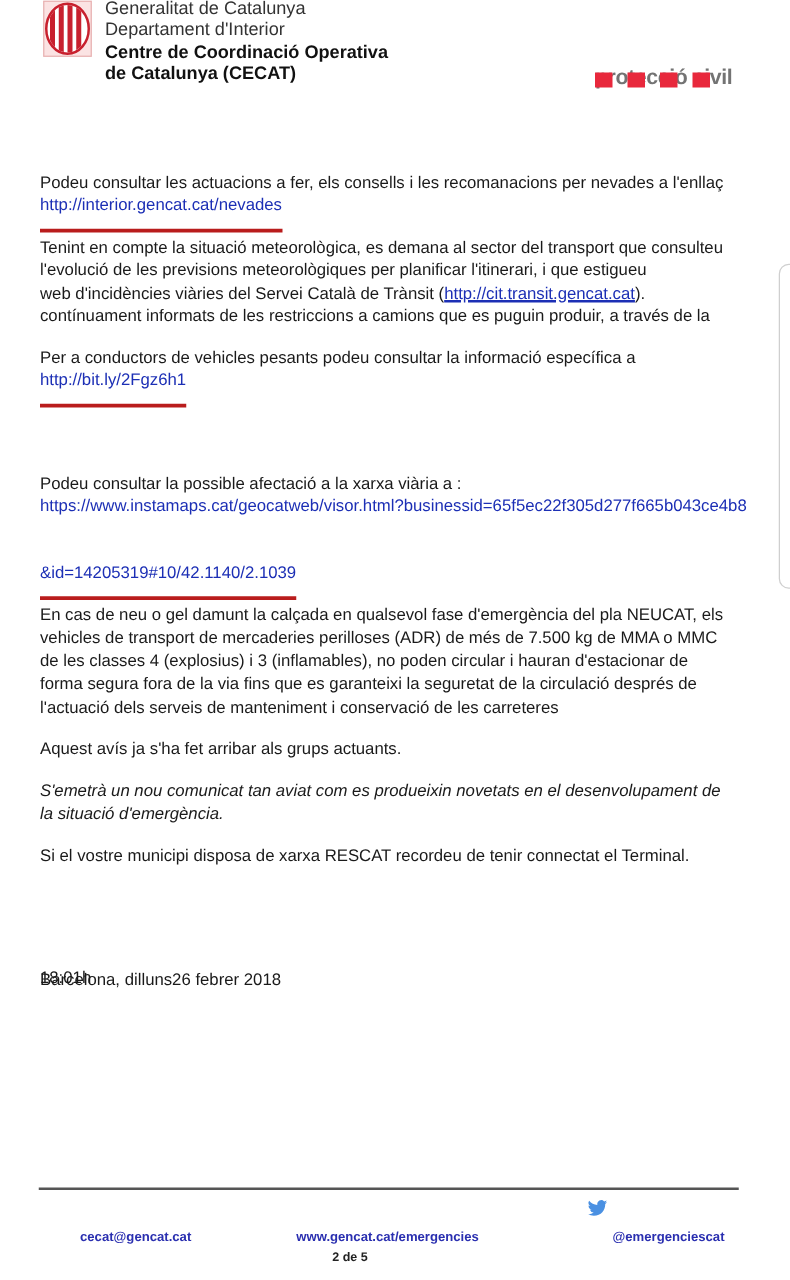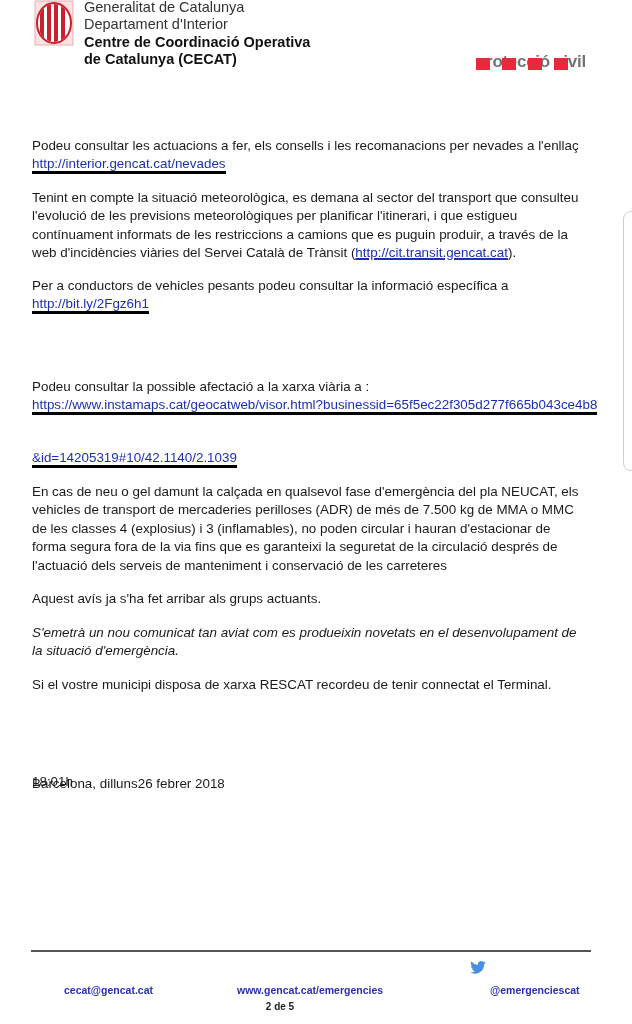--- a/index.html
+++ b/index.html
@@ -14,21 +14,21 @@
   .org-l1 { left: 84px; top: -1px; font-size: 14.5px; color: #333; line-height: 17px; }
   .org-l2 { left: 84px; top: 16px; font-size: 14.5px; color: #333; line-height: 17px; }
   .org-l3 { left: 84px; top: 34px; font-size: 14.5px; font-weight: bold; color: #111; line-height: 17px; }
   .org-l4 { left: 84px; top: 51px; font-size: 14.5px; font-weight: bold; color: #111; line-height: 17px; }
   .pc-title { left: 476px; top: 52px; font-size: 17px; font-weight: bold; color: #737373; letter-spacing: -0.3px; }
   .pc-squares { left: 476px; top: 58px; display: flex; gap: 12px; }
   .pc-sq { width: 14px; height: 12px; background: #e8283c; }
 
   .p { position: absolute; left: 32px; width: 560px; font-size: 13.4px; line-height: 18.4px; color: #1a1a1a; white-space: nowrap; }
   .link { color: #1c2fb5; text-decoration: underline; text-decoration-thickness: 1.5px; }
-  .link.heavy { text-decoration: none; border-bottom: 3px solid #000000; padding-bottom: 0px; }
+  .link.heavy { text-decoration: none; border-bottom: 3px solid #b91c1c; padding-bottom: 12px; }
 
   
   .footer-rule { left: 31px; top: 950px; width: 560px; height: 2px; background: #555; }
   .foot { top: 984px; font-size: 10.5px; font-weight: bold; color: #2a2fb0; }
   .tw { left: 470px; top: 960px; width: 16px; height: 13px; }
   .page-num { left: 0; width: 560px; text-align: center; top: 1001px; font-size: 10px; font-weight: bold; color: #222; }
 
   
   .scroll-edge { left: 623px; top: 211px; width: 14px; height: 258px; border: 1.5px solid #cfcfcf; border-radius: 9px; background: #fff; }
 </style>
@@ -64,22 +64,22 @@
 </div>
 
 <div class="p" style="top:137px;">
   <div>Podeu consultar les actuacions a fer, els consells i les recomanacions per nevades a l'enllaç</div>
   <span class="link heavy">http://interior.gencat.cat/nevades</span>
 </div>
 
 <div class="p" style="top:189px;">
   <div>Tenint en compte la situació meteorològica, es demana al sector del transport que consulteu</div>
   <div>l'evolució de les previsions meteorològiques per planificar l'itinerari, i que estigueu</div>
+  <div><span>web d'incidències viàries del Servei Català de Trànsit (</span><span class="link">http://cit.transit.gencat.cat</span><span>).</span></div>
   <div>contínuament informats de les restriccions a camions que es puguin produir, a través de la</div>
-  <div><span>web d'incidències viàries del Servei Català de Trànsit (</span><span class="link">http://cit.transit.gencat.cat</span><span>).</span></div>
 </div>
 
 <div class="p" style="top:277px;">
   <div>Per a conductors de vehicles pesants podeu consultar la informació específica a</div>
   <span class="link heavy">http://bit.ly/2Fgz6h1</span>
 </div>
 
 <div class="p" style="top:378px; width:590px; overflow:hidden;">
   <div>Podeu consultar la possible afectació a la xarxa viària a :</div>
   <span class="link heavy">https://www.instamaps.cat/geocatweb/visor.html?businessid=65f5ec22f305d277f665b043ce4b8</span>

